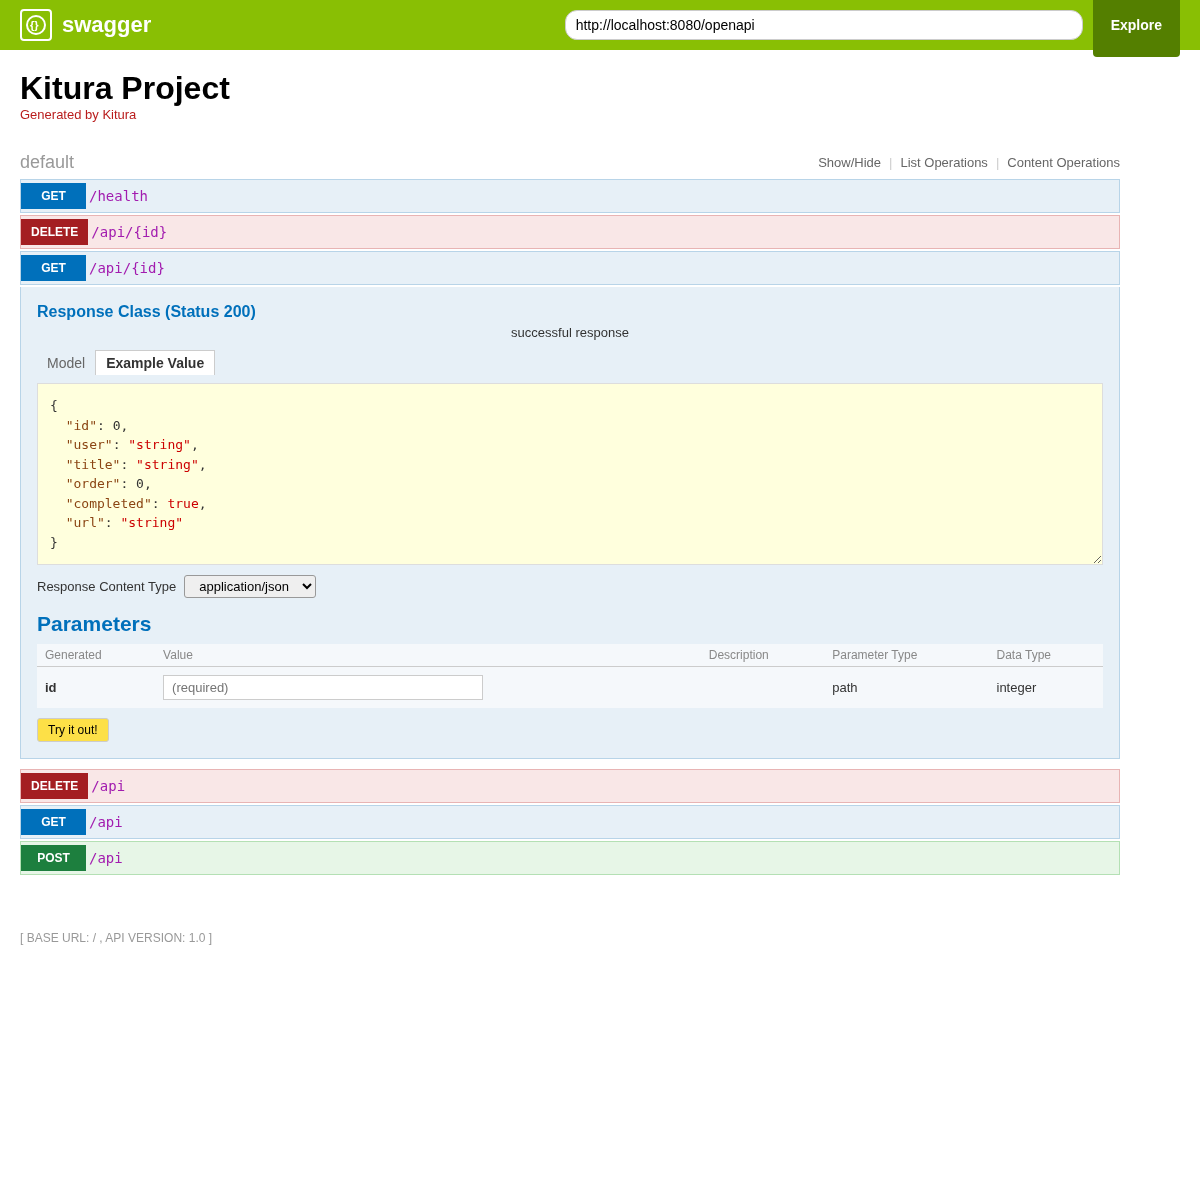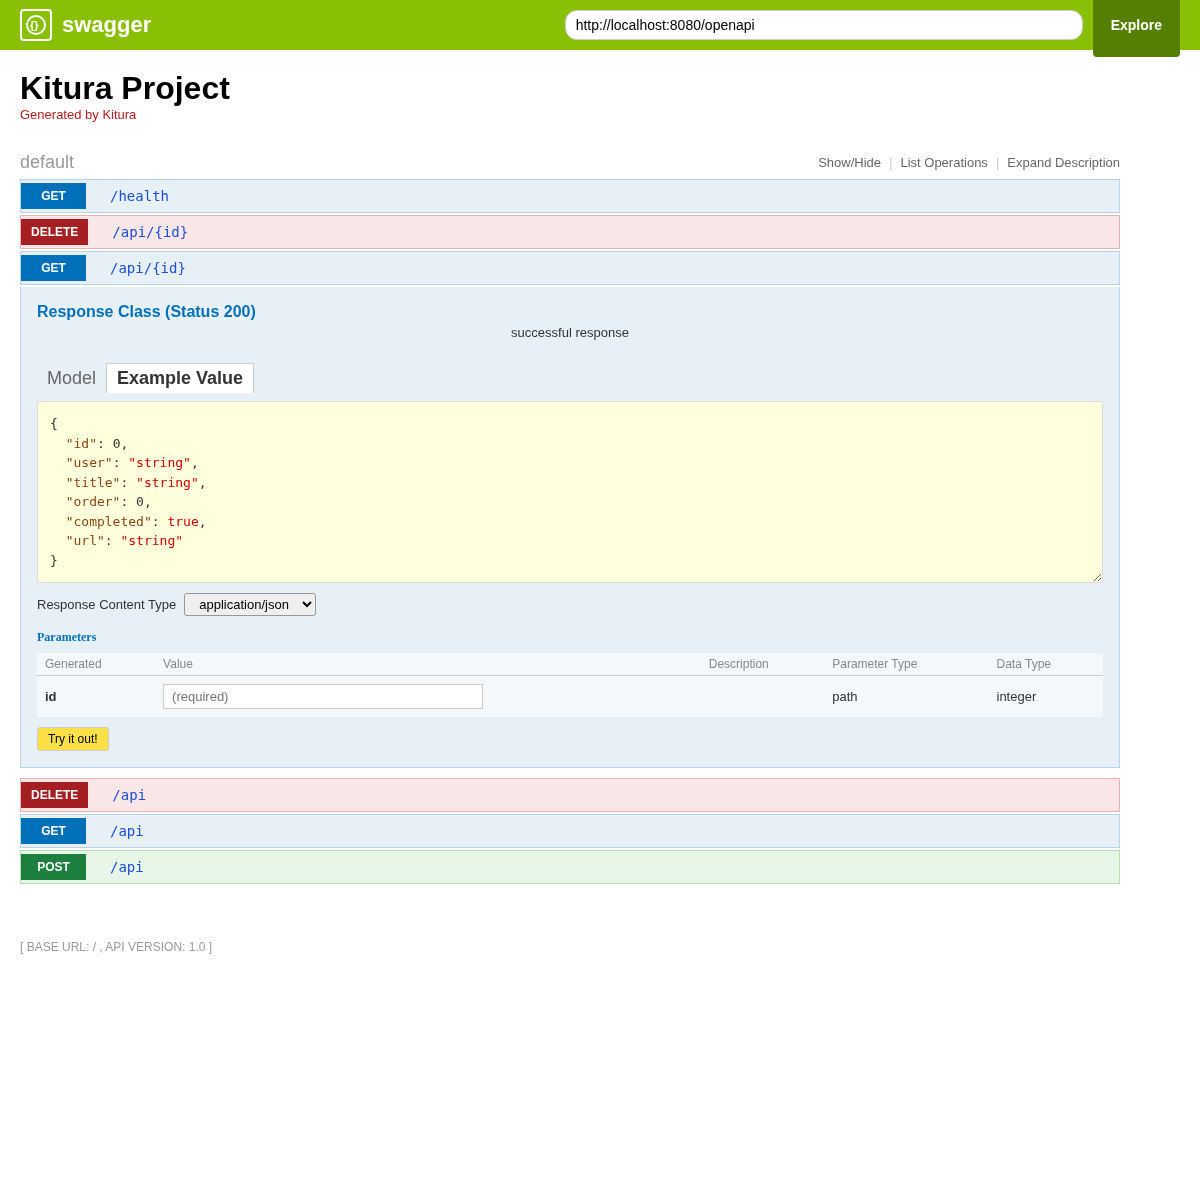--- a/index.html
+++ b/index.html
@@ -123,24 +123,24 @@
       font-size: 12px;
       font-weight: bold;
       min-width: 65px;
       text-align: center;
     }
     .method-badge.get { background: #0070bb; }
     .method-badge.delete { background: #a41e22; }
     .method-badge.post { background: #1d7f3e; }
 
     .op-path {
-      padding: 8px 24px;
+      padding: 8px 3px;
       font-size: 14px;
       font-family: monospace;
-      color: #1d4ed8;
+      color: #a21caf;
     }
 
     
     .op-expanded {
       border: 1px solid #b8d4e8;
       border-top: none;
       background: #e7f0f7;
       padding: 16px;
       margin-bottom: 2px;
     }
@@ -158,26 +158,25 @@
       text-align: center;
     }
 
     .model-tabs {
       display: flex;
       gap: 0;
       margin-bottom: 8px;
     }
     .model-tab {
       padding: 4px 10px;
-      font-size: 18px;
+      font-size: 14px;
       cursor: pointer;
       color: #666;
       border: none;
       background: transparent;
-      margin-top: 13px;
     }
     .model-tab.active {
       background: #fff;
       border: 1px solid #ccc;
       border-bottom: none;
       color: #333;
       font-weight: bold;
     }
 
     .json-block {
@@ -207,24 +206,23 @@
     }
     .response-content-type select {
       padding: 2px 10px;
       border: 1px solid #999;
       border-radius: 3px;
       font-size: 13px;
     }
 
     .params-title {
       color: #0070bb;
-      font-size: 12px;
+      font-size: 21px;
       font-weight: bold;
       margin-bottom: 8px;
-      font-family: Liberation Serif, serif;
     }
 
     .params-table {
       width: 100%;
       border-collapse: collapse;
       background: #f5f8fb;
     }
     .params-table th {
       text-align: left;
       padding: 4px 8px;
@@ -289,21 +287,21 @@
   <div class="project-subtitle">Generated by Kitura</div>
 
   <div class="api-section">
     <div class="api-section-header">
       <span class="section-name">default</span>
       <div class="section-actions">
         <a>Show/Hide</a>
         <span class="sep">|</span>
         <a>List Operations</a>
         <span class="sep">|</span>
-        <a>Expand Description</a>
+        <a>Content Operations</a>
       </div>
     </div>
 
     <div class="op-row get">
       <div class="method-badge get">GET</div>
       <div class="op-path">/health</div>
     </div>
 
     <div class="op-row delete">
       <div class="method-badge delete">DELETE</div>

